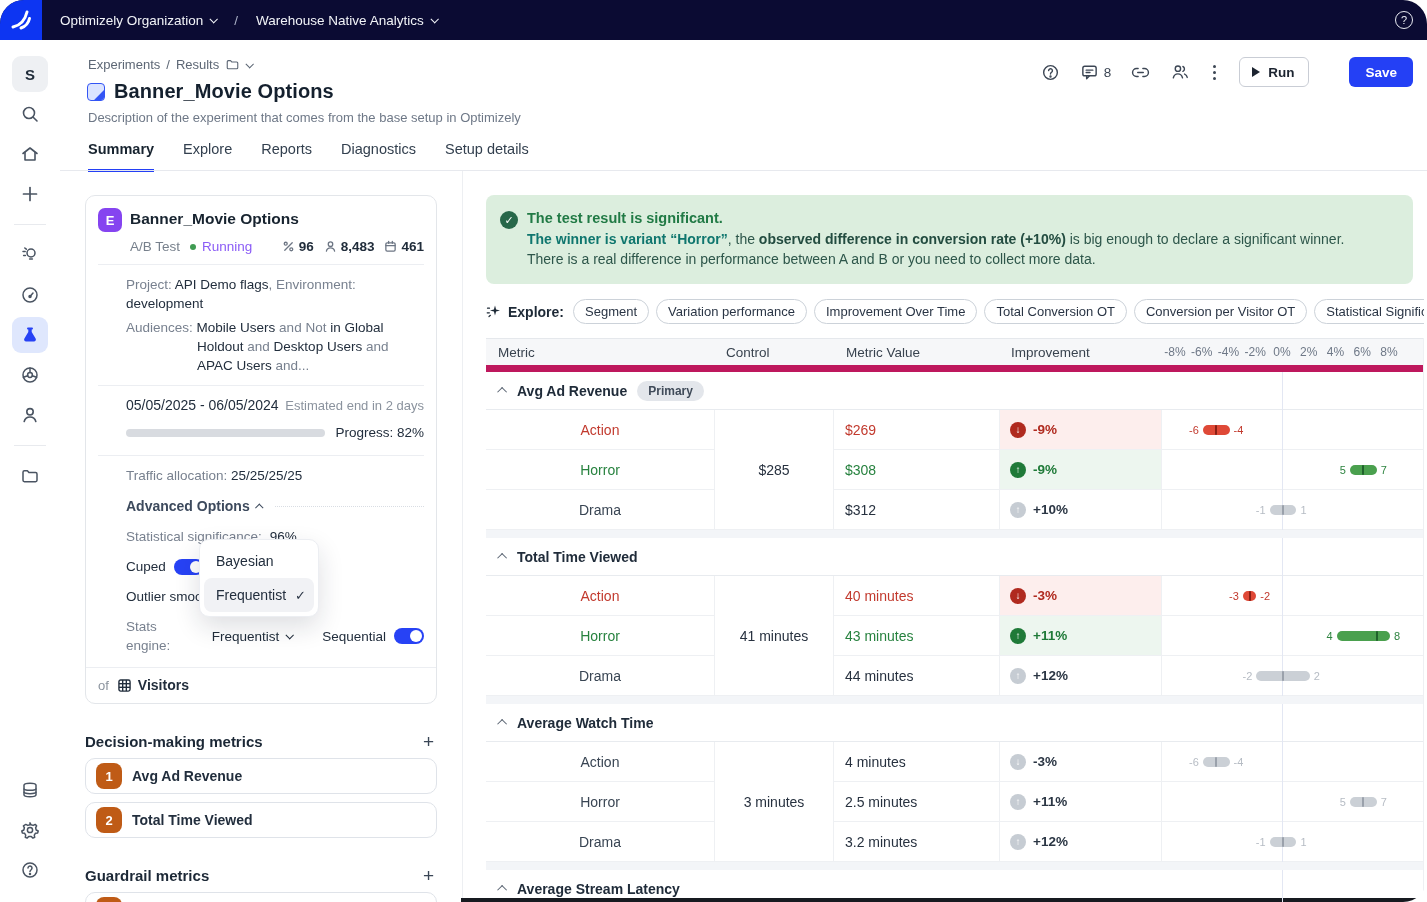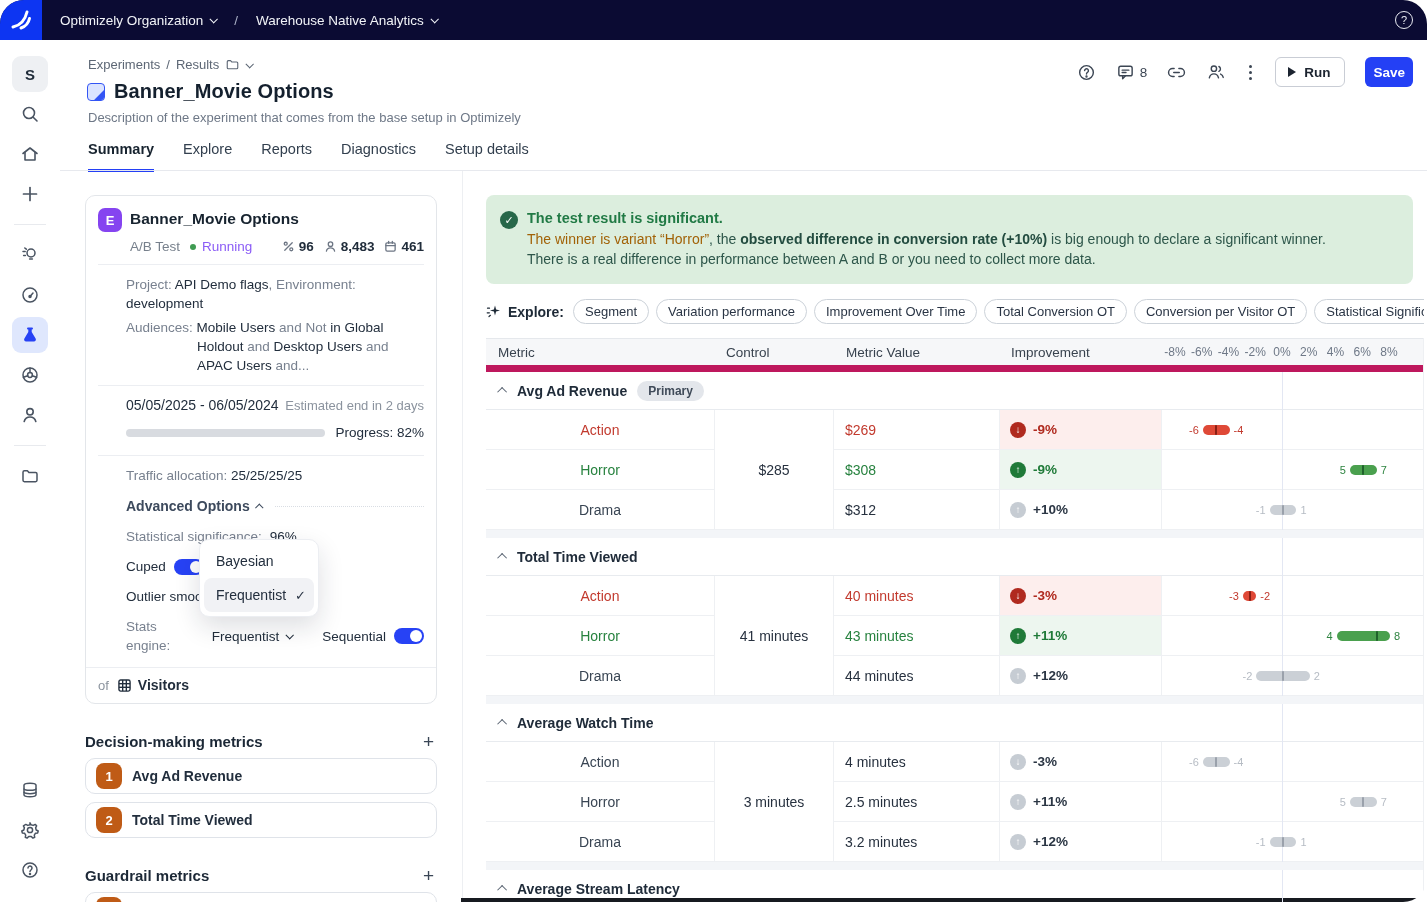--- a/index.html
+++ b/index.html
@@ -33,21 +33,21 @@
   .title-icon::after { content:""; position:absolute; right:-7px; bottom:-7px; width:14px; height:14px; background:#3355f5; transform:rotate(45deg); }
   .page-title { font-size:20px; font-weight:700; color:#14202e; letter-spacing:.1px; }
   .page-desc { position:absolute; left:88px; top:110px; font-size:13px; color:#6e7887; }
 
   .actions { position:absolute; top:57px; right:14px; height:30px; display:flex; align-items:center; gap:20px; color:#3c4654; }
   .act-icon { display:flex; align-items:center; gap:5px; font-size:13.5px; color:#3c4654; }
   .kebab { display:flex; flex-direction:column; gap:3px; padding:0 3px; }
   .kebab i { width:3px; height:3px; border-radius:50%; background:#3c4654; }
   .btn-run { height:30px; padding:0 14px 0 12px; border:1px solid #c9cdd5; border-radius:6px; background:#fff; display:flex; align-items:center; gap:8px; font-size:13.5px; font-weight:600; color:#1c2430; cursor:pointer; }
   .play-tri { width:0; height:0; border-left:8px solid #1c2430; border-top:5px solid transparent; border-bottom:5px solid transparent; }
-  .btn-save { height:30px; padding:0 8px; border:none; border-radius:6px; background:#2440f5; color:#fff; font-size:13.5px; font-weight:600; cursor:pointer; }
+  .btn-save { height:30px; padding:0 16px; border:none; border-radius:6px; background:#2440f5; color:#fff; font-size:13.5px; font-weight:600; cursor:pointer;margin-left:20px; }
 
   .tabs { position:absolute; left:88px; top:141px; display:flex; gap:29px; font-size:14.5px; color:#33404f; }
   .tab { padding-bottom:12px; cursor:pointer; }
   .tab.active { color:#17232f; font-weight:600; border-bottom:3px solid #2440f5; }
   .tabline { position:absolute; left:60px; right:0; top:170px; height:1px; background:#e7e9ee; }
   .vdivider { position:absolute; left:462px; top:171px; bottom:0; width:1px; background:#edeff2; }
 
   
   .panel { position:absolute; left:85px; top:195px; width:352px; }
   .card { border:1px solid #e3e6ea; border-radius:10px; background:#fff; }
@@ -97,21 +97,21 @@
   .dd-item { height:34px; display:flex; align-items:center; gap:9px; padding:0 12px; margin:0 4px; font-size:14px; color:#222e3d; border-radius:8px; cursor:pointer; }
   .dd-item.selected { background:#f1f2f5; }
   .dd-check { font-size:13px; color:#2a3545; }
 
   
   .results { position:absolute; left:486px; top:195px; width:938px; height:707px; overflow:hidden; }
   .sig-banner { width:927px; background:#dceede; border-radius:8px; padding:15px 18px 15px 14px; display:flex; gap:9px; }
   .sig-check { width:18px; height:18px; border-radius:50%; background:#276749; color:#fff; font-size:11px; display:flex; align-items:center; justify-content:center; flex:0 0 auto; margin-top:1px; }
   .sig-title { font-size:14.5px; font-weight:700; color:#217a45; }
   .sig-body { font-size:14px; color:#2d564a; line-height:20px; margin-top:3px; }
-  .sig-body .semib { font-weight:400; color:#a16207;margin-top:31px; }
+  .sig-body .semib { font-weight:700; color:#0f766e;margin-top:31px; }
   .sig-body .boldb { font-weight:700; color:#234c40; }
 
   .explore-row { display:flex; align-items:center; gap:7px; margin-top:15px; }
   .explore-label { font-size:14px; font-weight:600; color:#1d2936; margin-right:2px; display:flex; align-items:center; gap:6px; }
   .chip { height:25px; border:1px solid #ccd2d9; border-radius:13px; background:#fff; padding:0 11px; font-size:13px; color:#2a3545; display:flex; align-items:center; cursor:pointer; white-space:nowrap; }
 
   .rtable { position:relative; margin-top:14px; width:938px; border-right:1px solid #eef0f3; }
   .zero-overlay { position:absolute; left:796px; top:34px; bottom:0; width:1px; background:#e3e7f3; z-index:1; pointer-events:none; }
   .thead { display:grid; grid-template-columns:228px 120px 165px 162px 1fr; height:34px; background:#f6f7f9; border-top:1px solid #e5e8ec; border-bottom:7px solid #be185d; align-items:center; font-size:13.5px; color:#39434f; }
   .th { padding-left:12px; }

